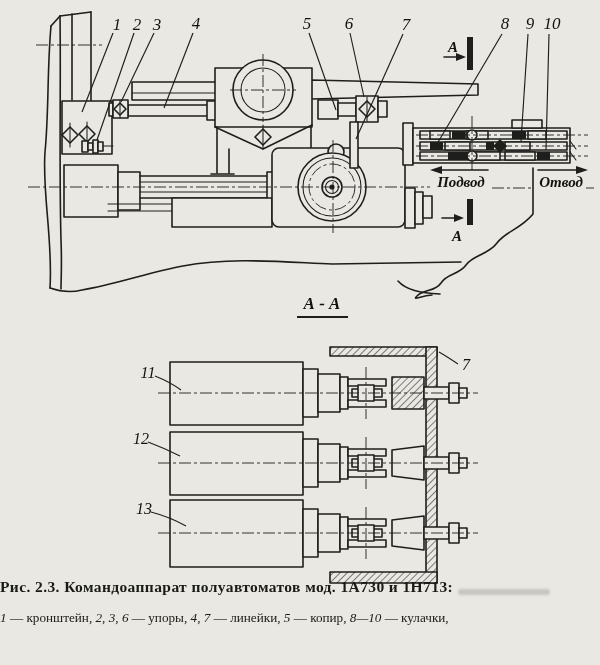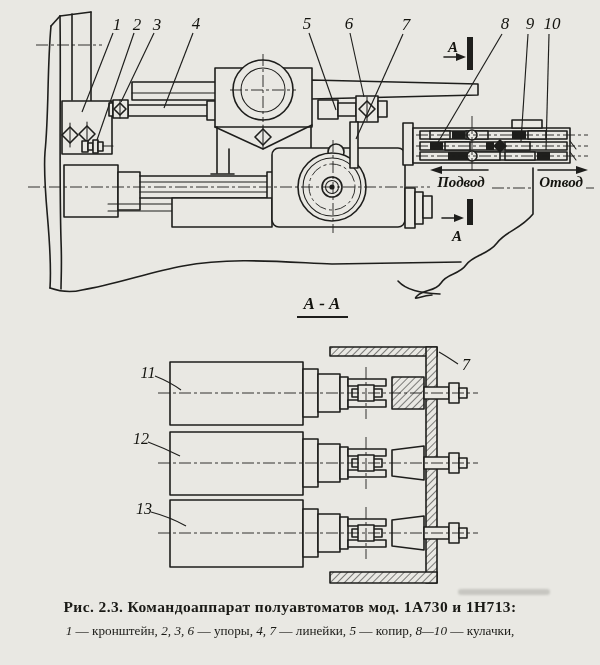--- a/index.html
+++ b/index.html
@@ -17,23 +17,23 @@
   .hat {fill:url(#h);stroke:#1e1e1c;stroke-width:1.6;stroke-linejoin:round;}
 
   
   .num {font:italic 17px "Liberation Serif","DejaVu Serif",serif;fill:#14140f;}
   .numb{font:italic 16px "Liberation Serif","DejaVu Serif",serif;fill:#14140f;}
   .lbl {font:italic bold 15px "Liberation Serif","DejaVu Serif",serif;fill:#14140f;}
   .ttl {font:italic bold 17px "Liberation Serif","DejaVu Serif",serif;fill:#14140f;}
   .mid {text-anchor:middle;}
 
   
-  .caption{position:absolute;left:0;top:597px;width:580px;text-align:center;color:#1a1a16;}
+  .caption{position:absolute;left:0;top:577px;width:580px;text-align:left;color:#1a1a16;}
   .cap-title{font-size:15.5px;font-weight:bold;letter-spacing:.4px;line-height:20px;}
-  .cap-legend{font-size:13.2px;line-height:16px;margin-top:6px;}
+  .cap-legend{font-size:13.2px;line-height:16px;margin-top:13px;}
   .cap-legend .it{font-style:italic;}
   .smudge{position:absolute;left:458px;top:589px;width:92px;height:6px;background:#8a8a84;
           opacity:.35;border-radius:3px;filter:blur(1px);}
 </style>
 </head>
 <body>
 
 <div class="page">
 <svg width="600" height="665" viewBox="0 0 600 665">
   <defs>

